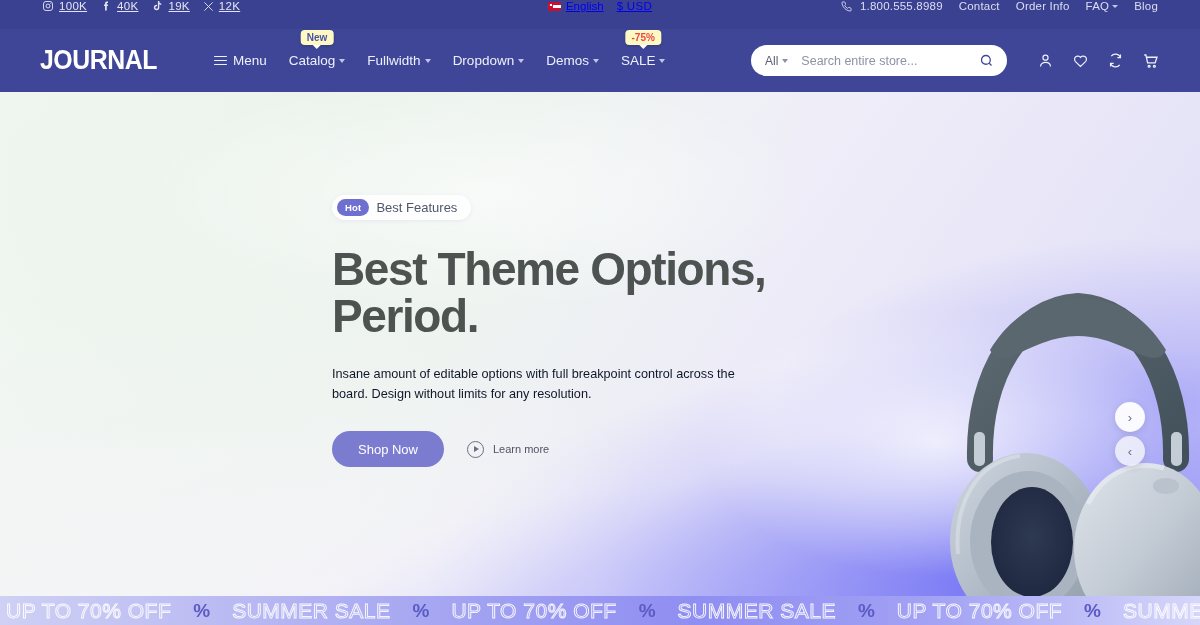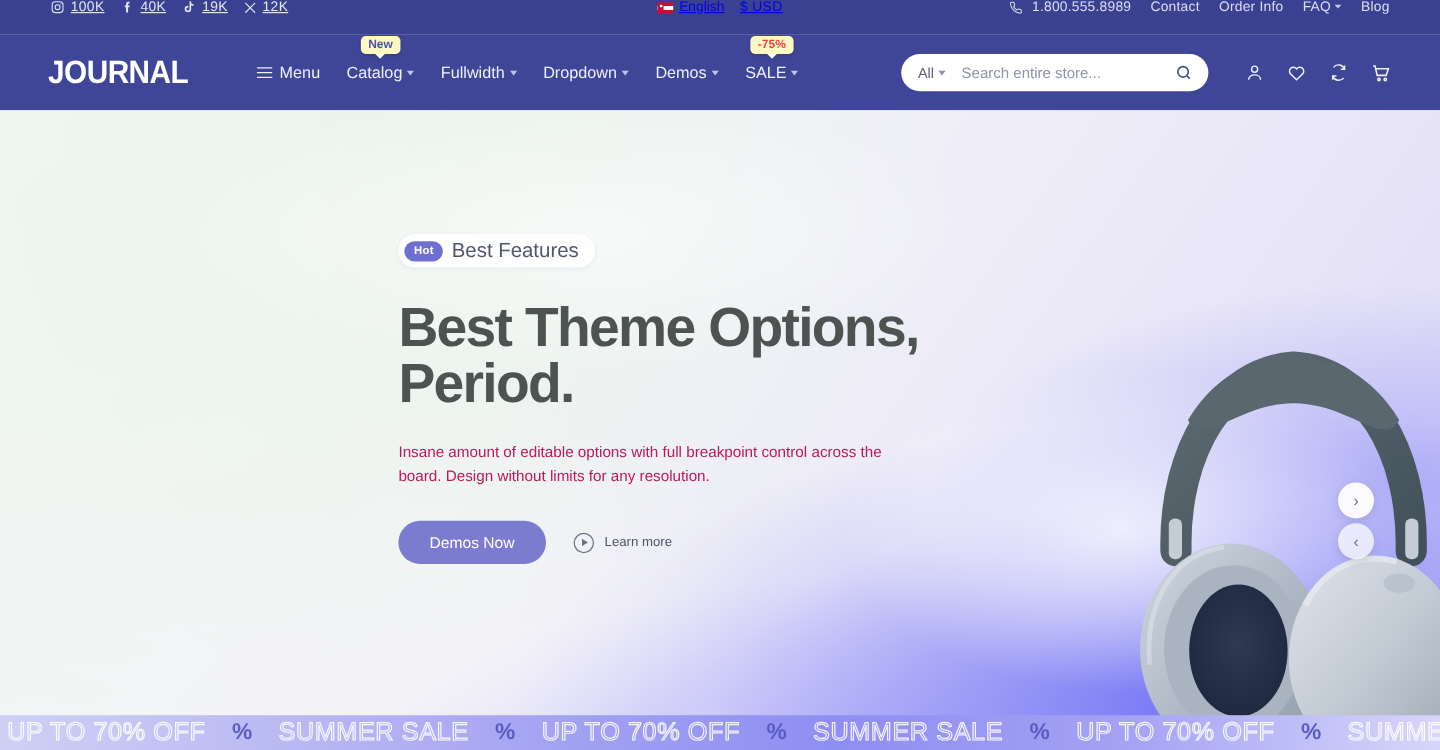--- a/index.html
+++ b/index.html
@@ -152,27 +152,27 @@
   .pill{
     display:inline-flex; align-items:center; gap:7px;
     background:rgba(255,255,255,.82); border-radius:20px;
     padding:4px 14px 4px 5px; margin-bottom:26px;
     box-shadow:0 1px 4px rgba(90,80,150,.09);
   }
   .pill .hot{
     background:#6f6fd1; color:#fff; font-size:9.5px; font-weight:700;
     border-radius:10px; padding:3px 8px; letter-spacing:.2px;
   }
-  .pill .ptxt{ font-size:17px; color:#52566a; }
+  .pill .ptxt{ font-size:13px; color:#52566a; }
   h1.head{
     font-size:46px; line-height:1.02; font-weight:700;
     color:#4c5350; letter-spacing:-1.4px; margin-bottom:24px;
   }
   .desc{
-    font-size:12.7px; line-height:1.6; color:#be185d; width:422px;
+    font-size:12.7px; line-height:1.6; color:#0f172a; width:422px;
     margin-bottom:27px;
   }
   .cta{ display:flex; align-items:center; gap:23px; }
   .shop{
     background:#7b7bd0; color:#fff; border:none; border-radius:22px;
     padding:0 26px; height:36px; font-size:13px;
     font-family:"Liberation Sans", sans-serif; cursor:pointer;
     display:flex; align-items:center; justify-content:center;
   }
   .learn{ display:flex; align-items:center; gap:9px; color:#4f5364; font-size:11px; cursor:pointer;}
@@ -404,21 +404,21 @@
     <div class="pill">
       <span class="hot">Hot</span>
       <span class="ptxt">Best Features</span>
     </div>
     <h1 class="head">
       <span>Best Theme Options,</span><br>
       <span>Period.</span>
     </h1>
     <p class="desc">Insane amount of editable options with full breakpoint control across the board. Design without limits for any resolution.</p>
     <div class="cta">
-      <button class="shop">Demos Now</button>
+      <button class="shop">Shop Now</button>
       <div class="learn">
         <span class="playc">
             <i></i>
           </span>
         <span>Learn more</span>
       </div>
     </div>
   </div>
 
   <div class="dots">

